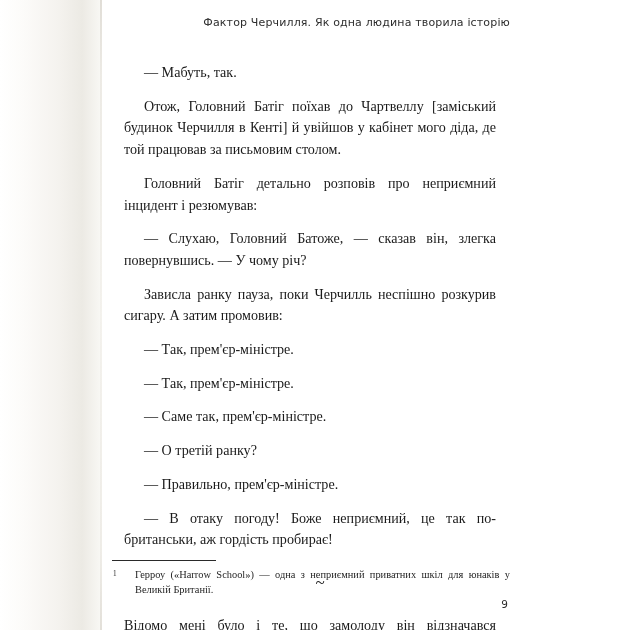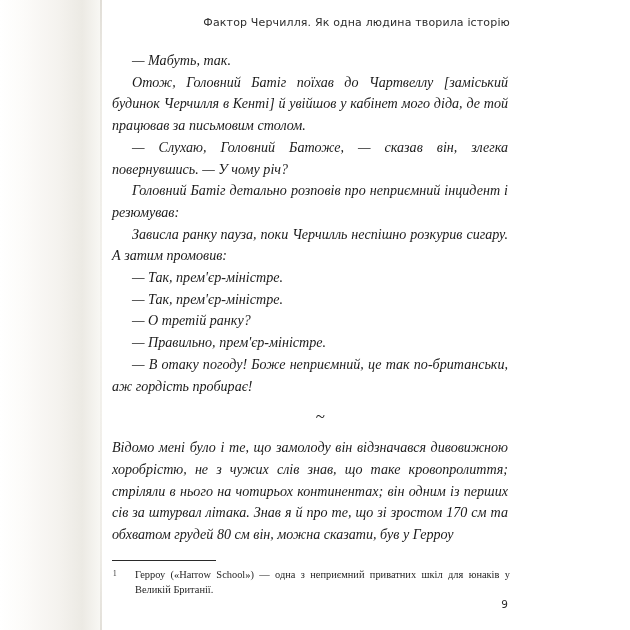--- a/index.html
+++ b/index.html
@@ -80,23 +80,22 @@
     width: 396px;
     color: #1a1a1a;
     font-size: 14.1px;
     line-height: 21.7px;
     text-align: justify;
     text-justify: inter-word;
     -webkit-hyphens: auto;
     hyphens: auto;
   }
   .textblock p {
-    margin: 0;
+    margin: 12px;
     text-indent: 20px;
-    font-style: italic;
   }
   .textblock p.noindent {
     text-indent: 0;
   }
 
   .ornament {
     margin: 0;
     text-indent: 0;
     text-align: center;
     font-size: 17px;
@@ -160,25 +159,26 @@
 
   <div class="binding-shadow"></div>
   <div class="binding-edge"></div>
   <div class="paper"></div>
 
   <div class="running-head">Фактор Черчилля. Як одна людина творила історію</div>
 
   <div class="textblock">
     <p>— Мабуть, так.</p>
     <p>Отож, Головний Батіг поїхав до Чартвеллу [заміський будинок Черчилля в Кенті] й увійшов у кабінет мого діда, де той працював за письмовим столом.</p>
+    <p>Головний Батіг детально розповів про неприємний інцидент і резюмував:</p>
     <p>— Слухаю, Головний Батоже, — сказав він, злегка повернувшись. — У чому річ?</p>
-    <p>Головний Батіг детально розповів про неприємний інцидент і резюмував:</p>
     <p>Зависла ранку пауза, поки Черчилль неспішно розкурив сигару. А затим промовив:</p>
     <p>— Так, прем'єр-міністре.</p>
     <p>— Так, прем'єр-міністре.</p>
+    <p>— Саме так, прем'єр-міністре.</p>
     <p>— О третій ранку?</p>
     <p>— Правильно, прем'єр-міністре.</p>
     <p>— В отаку погоду! Боже неприємний, це так по-британськи, аж гордість пробирає!</p>
 
     <p class="ornament">~</p>
 
     <p class="noindent gap-before"><span>Відомо мені було і те, що замолоду він відзначався дивовижною хоробрістю, не з чужих слів знав, що таке кровопролиття; стріляли в нього на чотирьох континентах; він одним із перших сів за штурвал літака. Знав я й про те, що зі зростом 170 см та обхватом грудей 80 см він, можна сказати, був у Герроу</span></p>
   </div>
 
   <div class="footnote-area">

